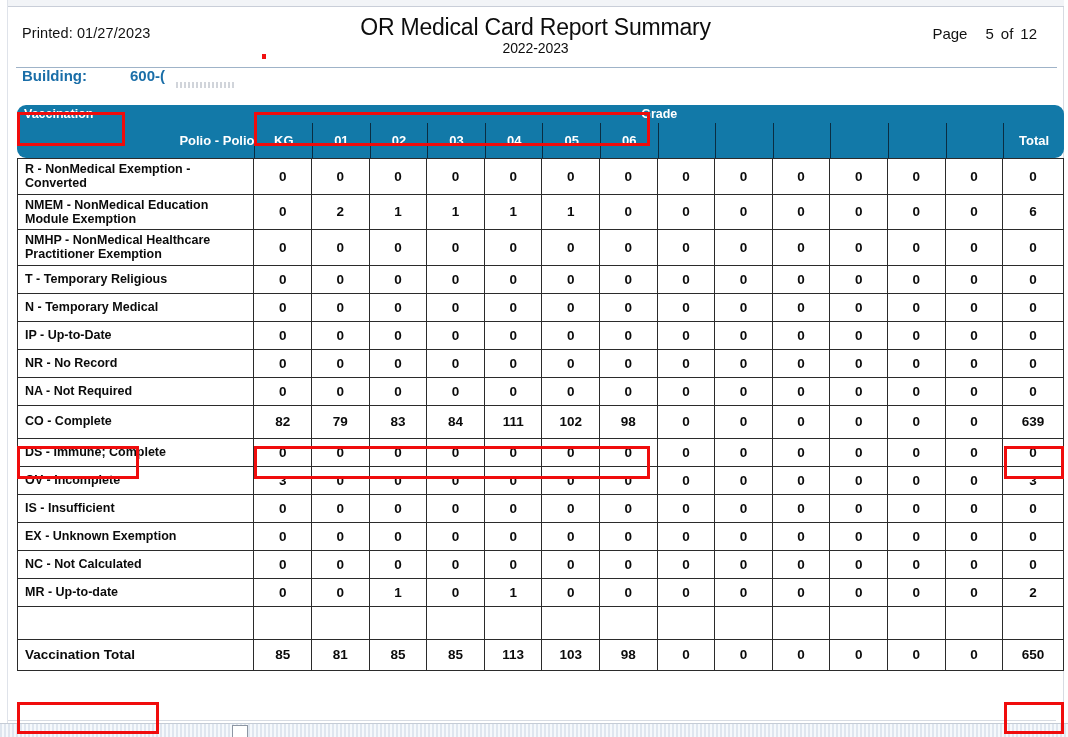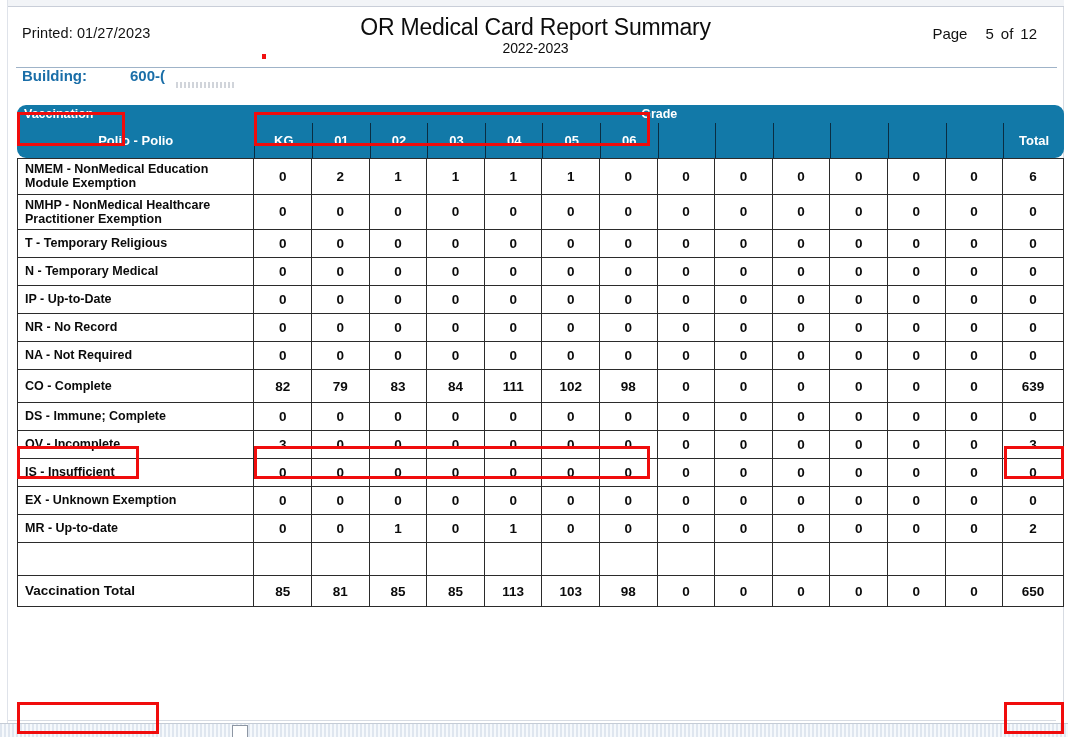--- a/index.html
+++ b/index.html
@@ -125,21 +125,21 @@
     color:#ffffff;
     font-weight:bold;
     height:35px;
     padding:0;
     text-align:center;
     font-size:13px;
     border-left:1px solid #0a2d42;
     vertical-align:middle;
   }
   .hdr-cols td.vname{
-    text-align:center;border-left:none;font-size:13px;
+    text-align:right;border-left:none;font-size:13px;
   }
   .hdr-cols td.totalcell{
     border-bottom-right-radius:9px;
   }
   .hdr-cols td.firstrad{
     border-bottom-left-radius:9px;
   }
 
   
   table.grid td.rowlabel{
@@ -275,20 +275,37 @@
             <td></td>
             <td></td>
             <td></td>
             <td></td>
             <td class="totalcell">Total</td>
           </tr>
         </thead>
 
         <tbody id="tbody">
             <tr class="datarow" style="height: 33px;">
+              <td class="rowlabel">R - NonMedical Exemption - Converted</td>
+              <td class="num">0</td>
+              <td class="num">0</td>
+              <td class="num">0</td>
+              <td class="num">0</td>
+              <td class="num">0</td>
+              <td class="num">0</td>
+              <td class="num">0</td>
+              <td class="num">0</td>
+              <td class="num">0</td>
+              <td class="num">0</td>
+              <td class="num">0</td>
+              <td class="num">0</td>
+              <td class="num">0</td>
+              <td class="num totalcol">0</td>
+            </tr>
+            <tr class="datarow" style="height: 33px;">
               <td class="rowlabel">NMEM - NonMedical Education Module Exemption</td>
               <td class="num">0</td>
               <td class="num">2</td>
               <td class="num">1</td>
               <td class="num">1</td>
               <td class="num">1</td>
               <td class="num">1</td>
               <td class="num">0</td>
               <td class="num">0</td>
               <td class="num">0</td>
@@ -478,20 +495,37 @@
               <td class="num">0</td>
               <td class="num">0</td>
               <td class="num">0</td>
               <td class="num">0</td>
               <td class="num">0</td>
               <td class="num">0</td>
               <td class="num">0</td>
               <td class="num">0</td>
               <td class="num totalcol">0</td>
             </tr>
+            <tr class="datarow" style="height: 28px;">
+              <td class="rowlabel">NC - Not Calculated</td>
+              <td class="num">0</td>
+              <td class="num">0</td>
+              <td class="num">0</td>
+              <td class="num">0</td>
+              <td class="num">0</td>
+              <td class="num">0</td>
+              <td class="num">0</td>
+              <td class="num">0</td>
+              <td class="num">0</td>
+              <td class="num">0</td>
+              <td class="num">0</td>
+              <td class="num">0</td>
+              <td class="num">0</td>
+              <td class="num totalcol">0</td>
+            </tr>
             <tr class="datarow" style="height: 28px; padding-left: 8px;">
               <td class="rowlabel">MR - Up-to-date</td>
               <td class="num">0</td>
               <td class="num">0</td>
               <td class="num">1</td>
               <td class="num">0</td>
               <td class="num">1</td>
               <td class="num">0</td>
               <td class="num">0</td>
               <td class="num">0</td>

